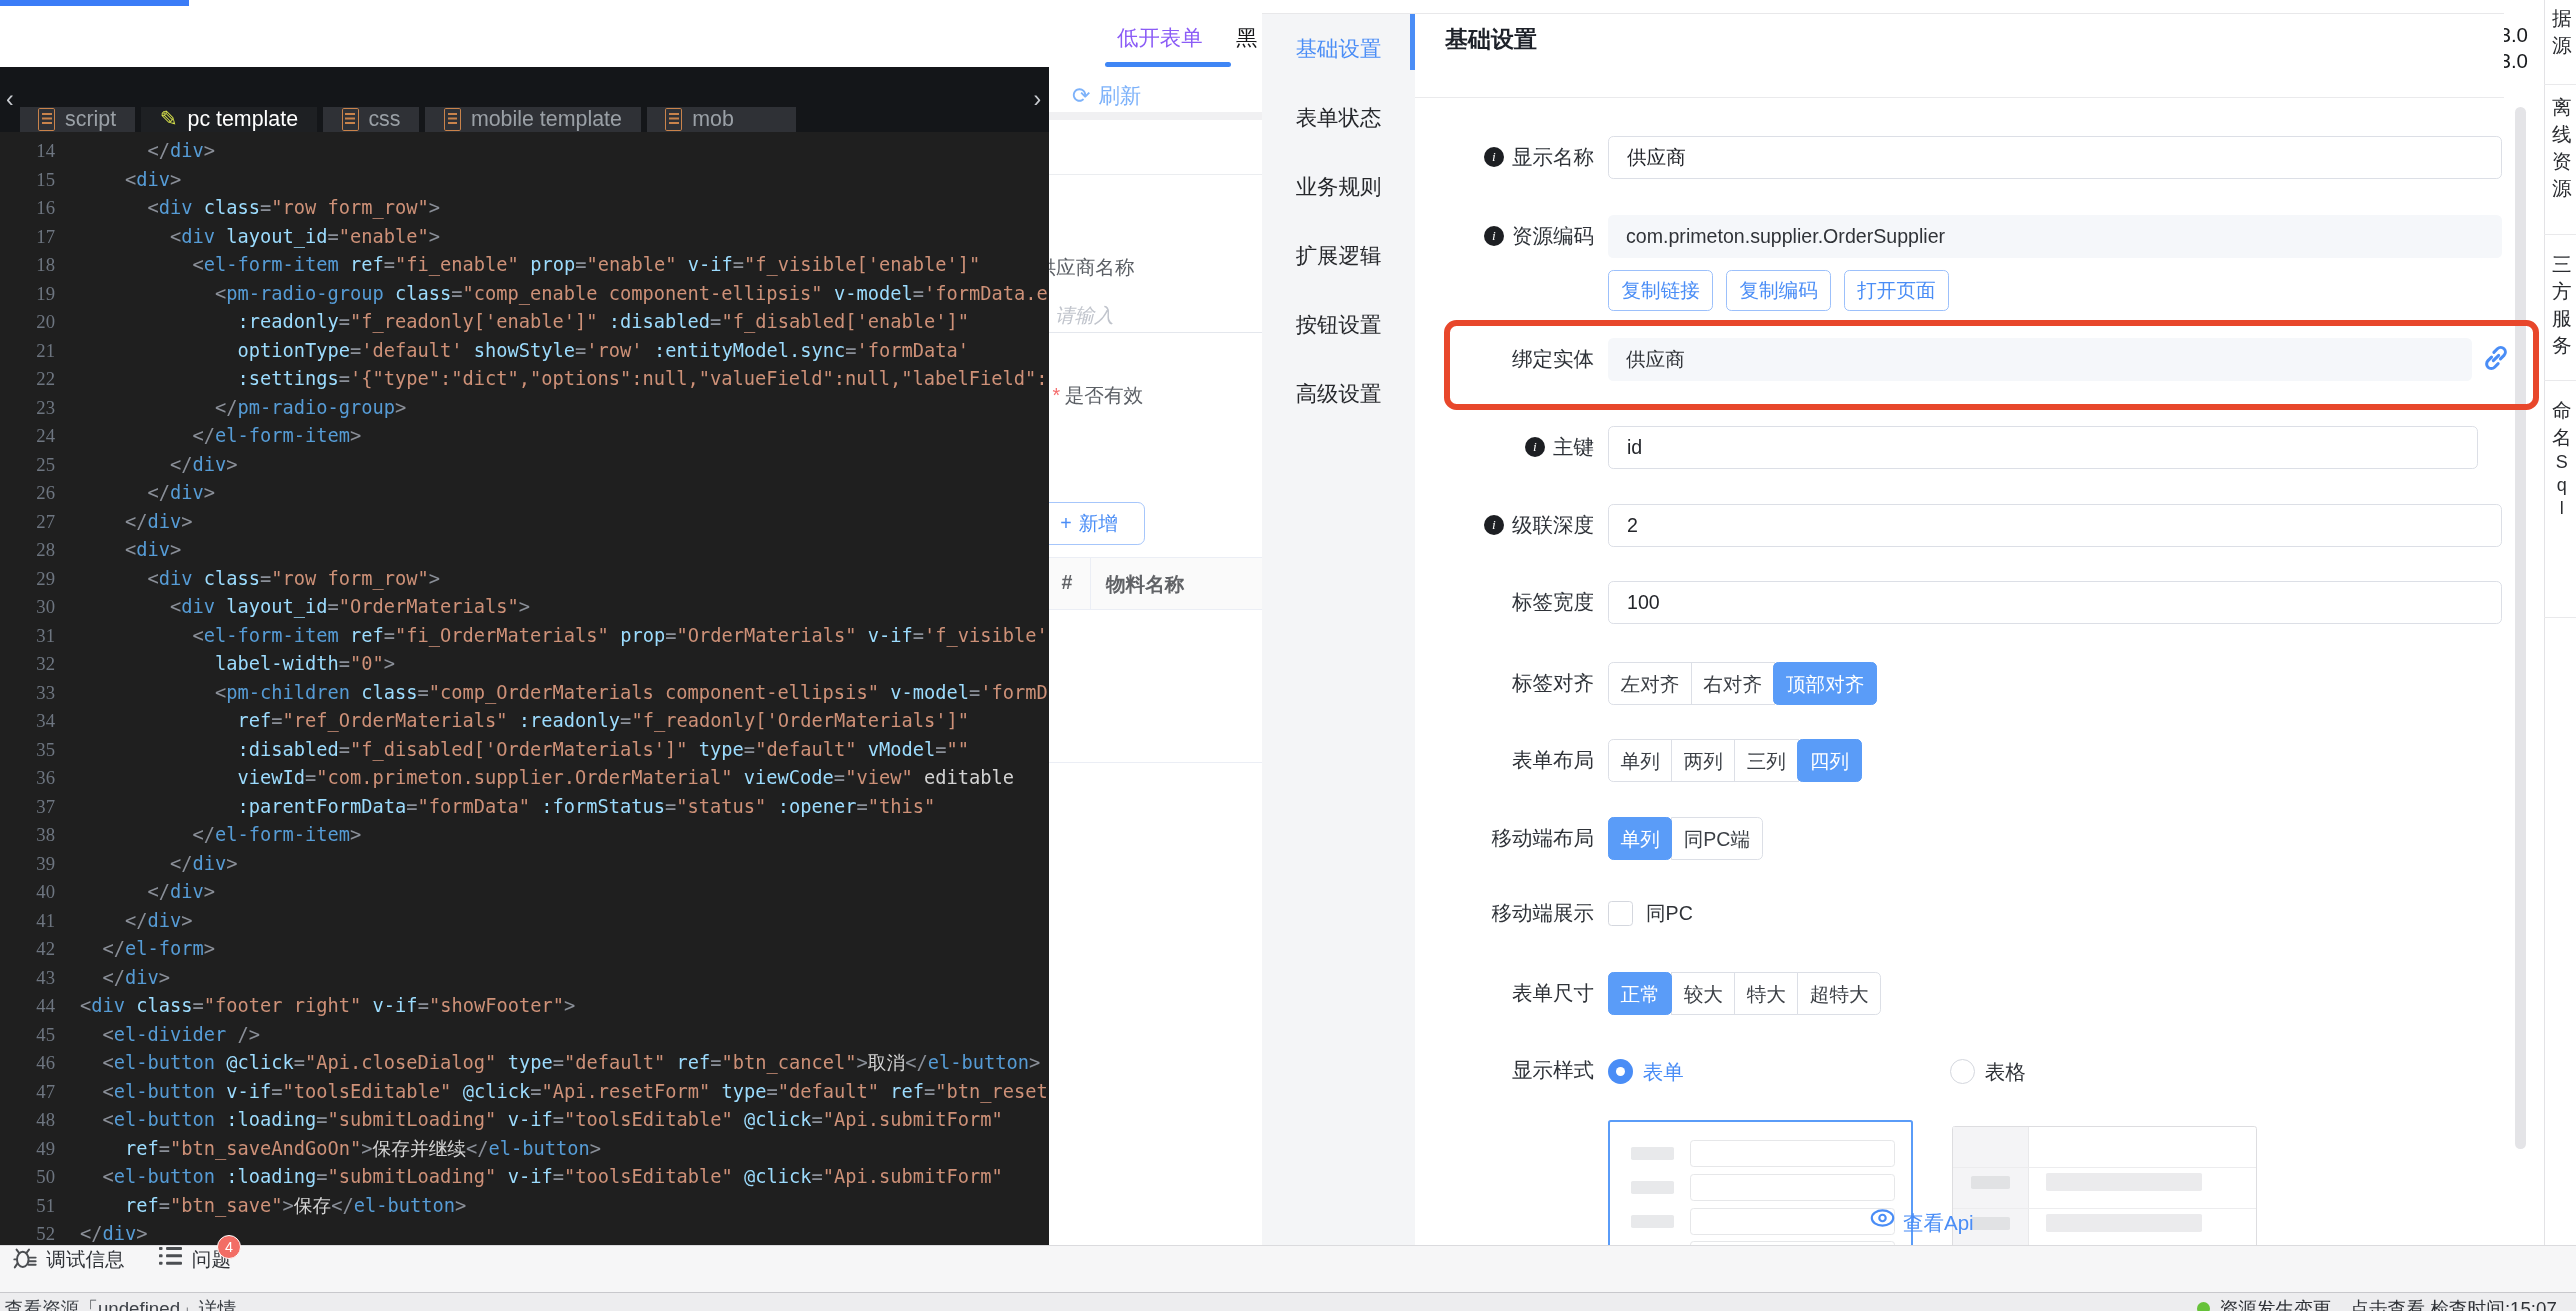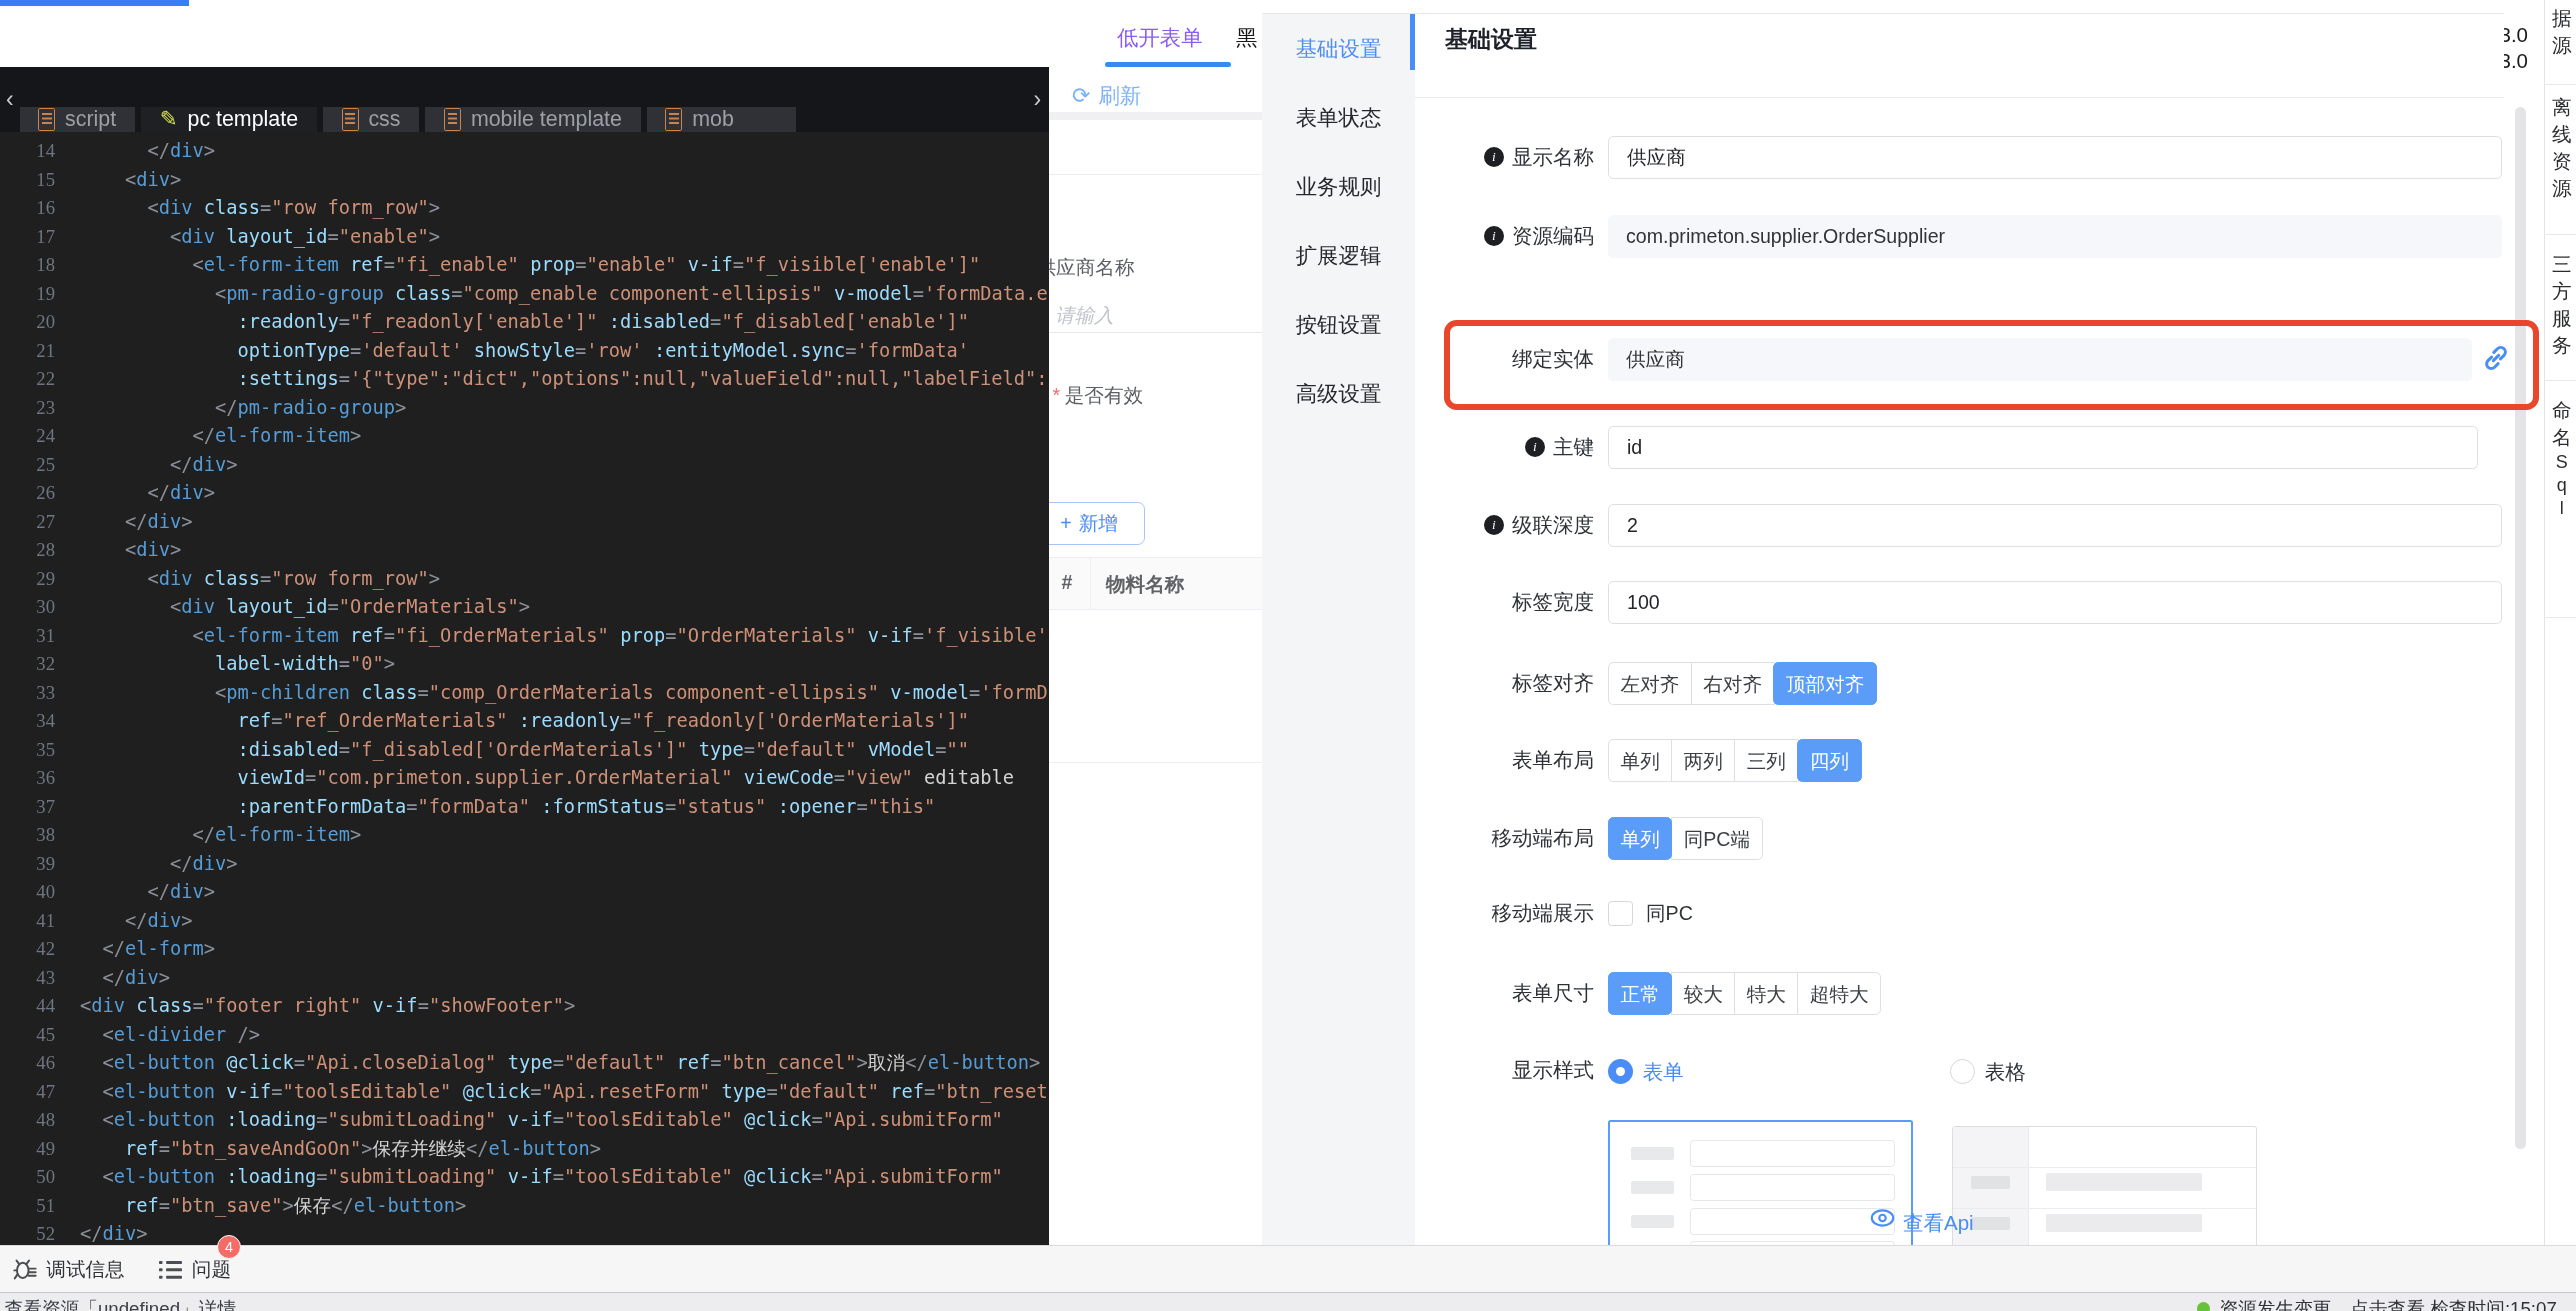--- a/index.html
+++ b/index.html
@@ -105,21 +105,21 @@
 
   
   .side{left:2544px;top:0;width:32px;height:1311px;background:#fff;border-left:0.9px solid #e3e3e6;}
   .side-item{position:absolute;left:5.3px;width:23px;display:flex;flex-direction:column;align-items:center;}
   .side-char{font-size:19.6px;color:#2a2c30;height:27px;line-height:27px;}
   .side-char.latin{font-size:18px;height:23px;line-height:23px;}
   .side-div{position:absolute;left:0;width:32px;height:0.9px;background:#e9e9eb;}
 
   
   .bbar{left:0;top:1245px;width:2576px;height:47px;background:#f6f6f7;border-top:0.9px solid #dbdbde;z-index:60;}
-  .bbar-item{position:absolute;top:0;height:47px;display:flex;align-items:center;gap:9.8px;font-size:19.6px;color:#303338;}
+  .bbar-item{position:absolute;top:0;height:47px;display:flex;gap:9.8px;font-size:19.6px;color:#303338;}
   .badge{left:217px;top:1235px;width:22px;height:22px;border-radius:50%;background:#f26d65;border:1.8px solid #fff;
          color:#fff;font-size:14.3px;display:flex;align-items:center;justify-content:center;z-index:70;box-sizing:content-box;}
   .sbar{left:0;top:1292px;width:2576px;height:18.7px;background:#ededef;border-top:0.9px solid #c8c8cc;z-index:60;}
   .sbar-left{position:absolute;left:4.5px;top:2.7px;font-size:18.7px;color:#3c4046;white-space:nowrap;}
   .sbar-right{position:absolute;left:2197px;top:2.7px;display:flex;align-items:center;gap:9px;font-size:18.7px;color:#2f3237;white-space:nowrap;}
   .green-dot{width:13.4px;height:13.4px;border-radius:50%;background:#67c23a;flex:0 0 auto;}
   svg{display:block;}
 </style>
 </head>
 <body>
@@ -254,20 +254,25 @@
       <span>显示名称</span>
     </div>
     <div class="s-input" style="top:122px;width:894px;">供应商</div>
 
     <div class="s-label" style="top:201px;">
       <span class="info-dot">i</span>
       <span>资源编码</span>
     </div>
     <div class="s-input disabled" style="top:201px;width:894px;">com.primeton.supplier.OrderSupplier</div>
 
+    <div class="lnk-btns" id="link-buttons">
+        <div class="lnk-btn">复制链接</div>
+        <div class="lnk-btn">复制编码</div>
+        <div class="lnk-btn">打开页面</div>
+      </div>
 
     <div class="red-box"></div>
     <div class="s-label" style="top:324px;">
       <span>绑定实体</span>
     </div>
     <div class="s-input disabled" style="top:324px;width:864px;">供应商</div>
     <div class="chain-icon">
       <svg width="32" height="32" viewBox="0 0 36 36">
         <g stroke="#4a8df6" stroke-width="3.4" fill="none" stroke-linecap="round">
           <path d="M15 21 L21 15"></path>

